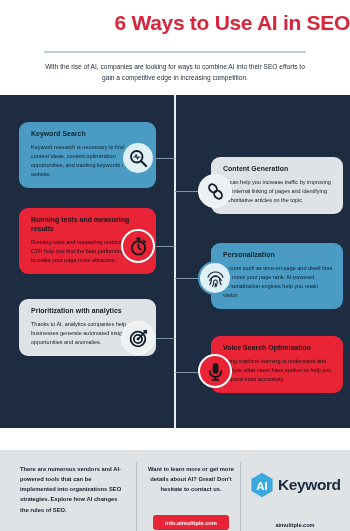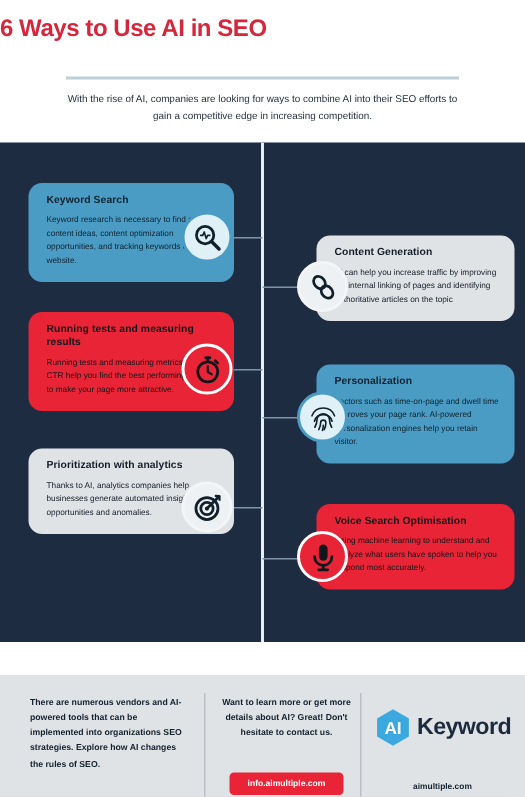--- a/index.html
+++ b/index.html
@@ -28,22 +28,22 @@
     left: 0; top: 0;
     width: 350px;
     height: 95px;
     background: #ffffff;
     box-sizing: border-box;
   }
   .title {
     position: absolute;
     left: 0; top: 11px;
     width: 350px;
-    text-align: left;
-    font-size: 16px;
+    text-align: right;
+    font-size: 21px;
     font-weight: bold;
     letter-spacing: -0.3px;
     color: #d5263b;
   }
   .header-rule {
     position: absolute;
     left: 44px; top: 51px;
     width: 262px;
     height: 2px;
     background: #bcd0d8;

